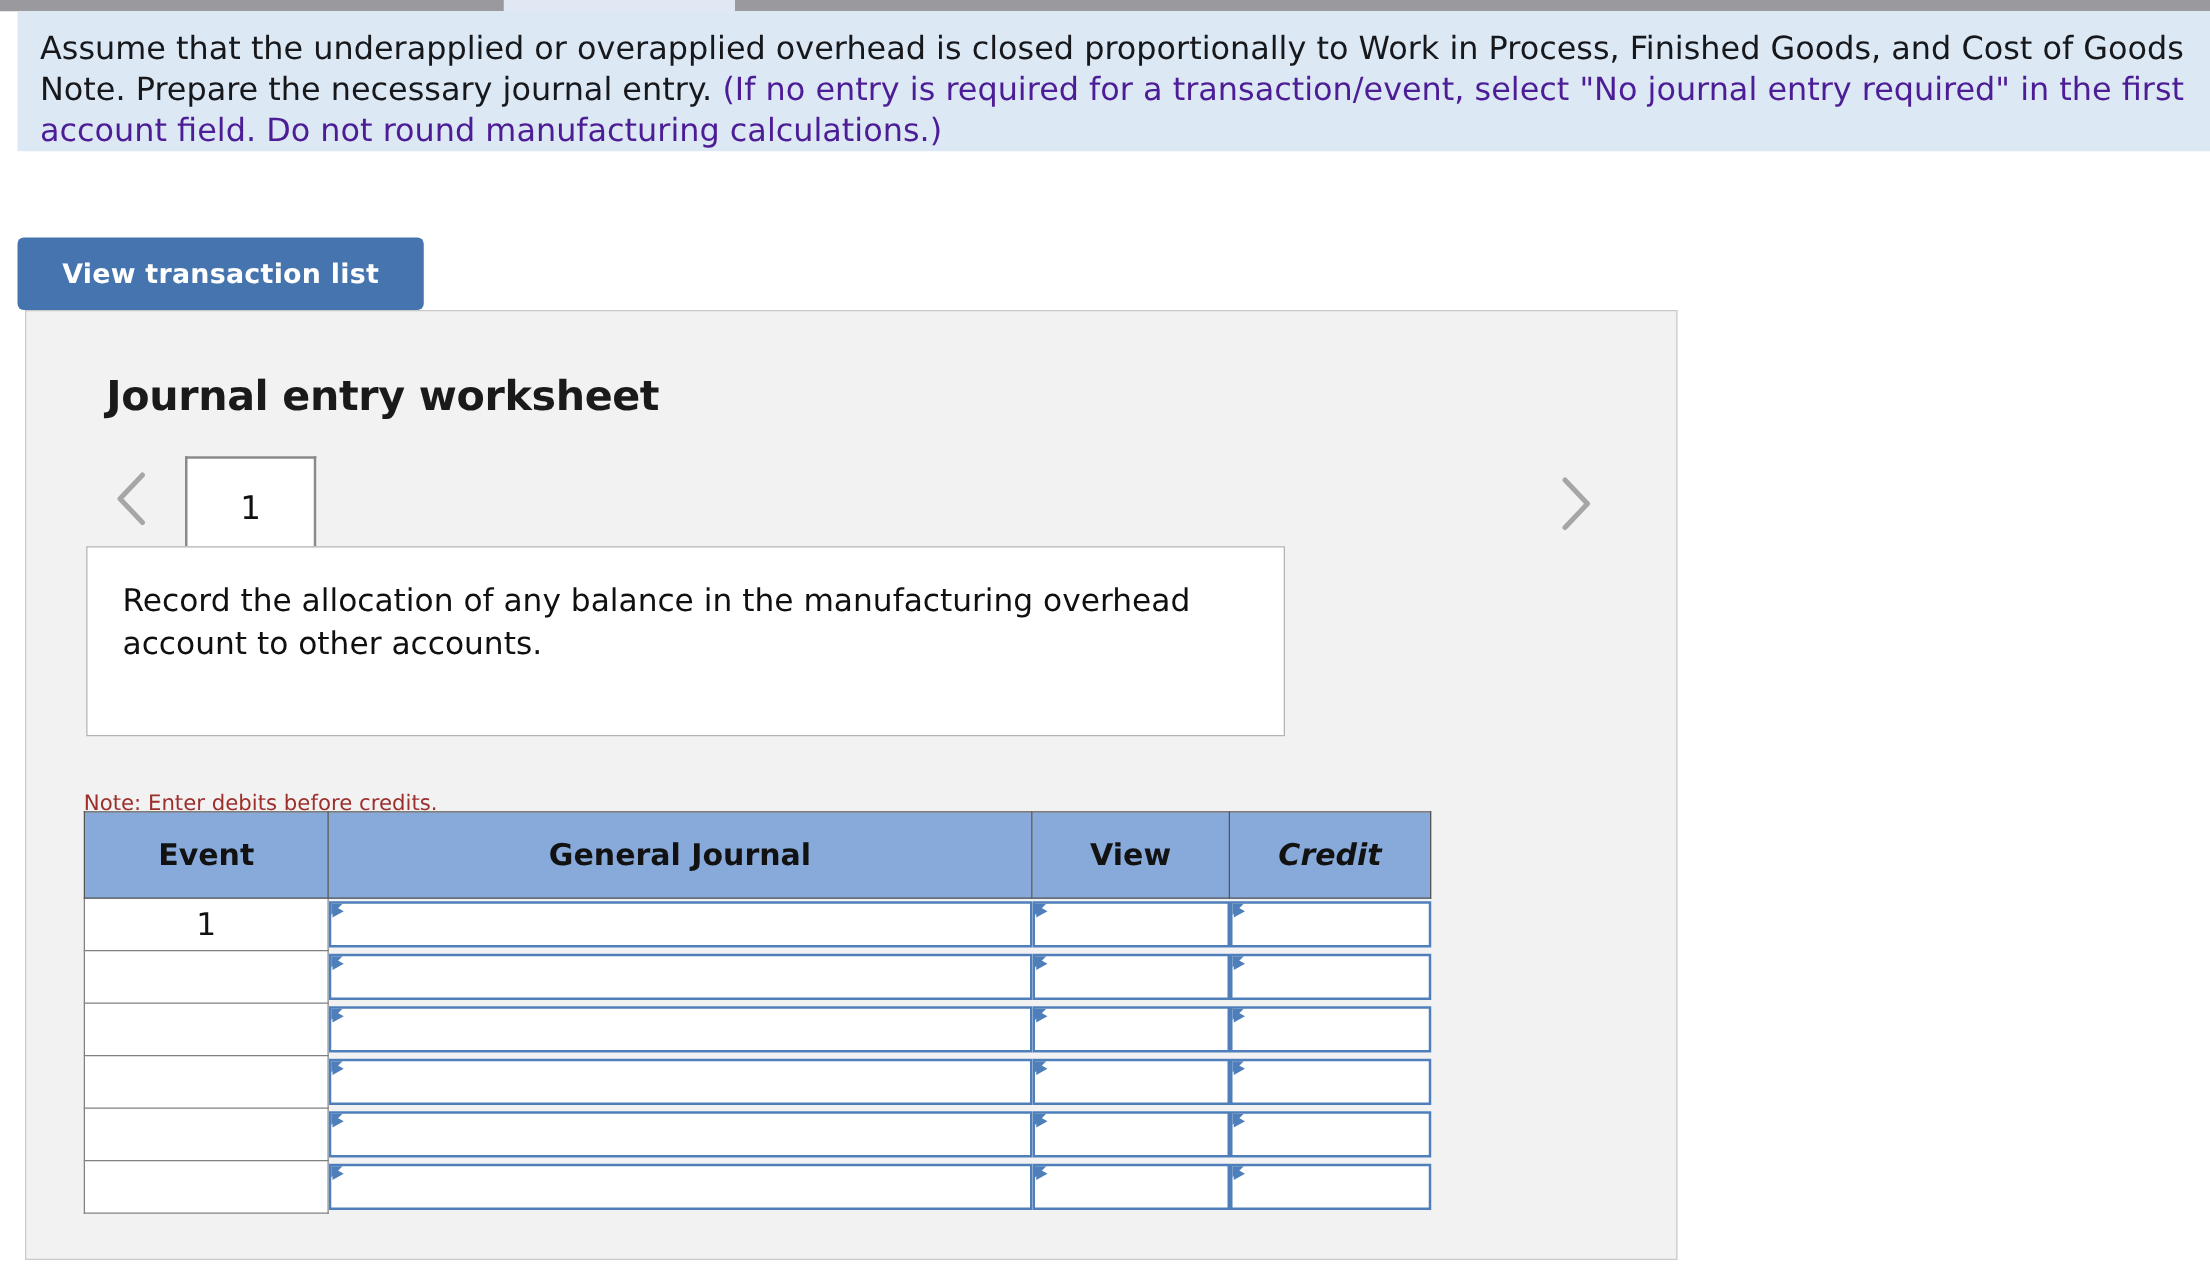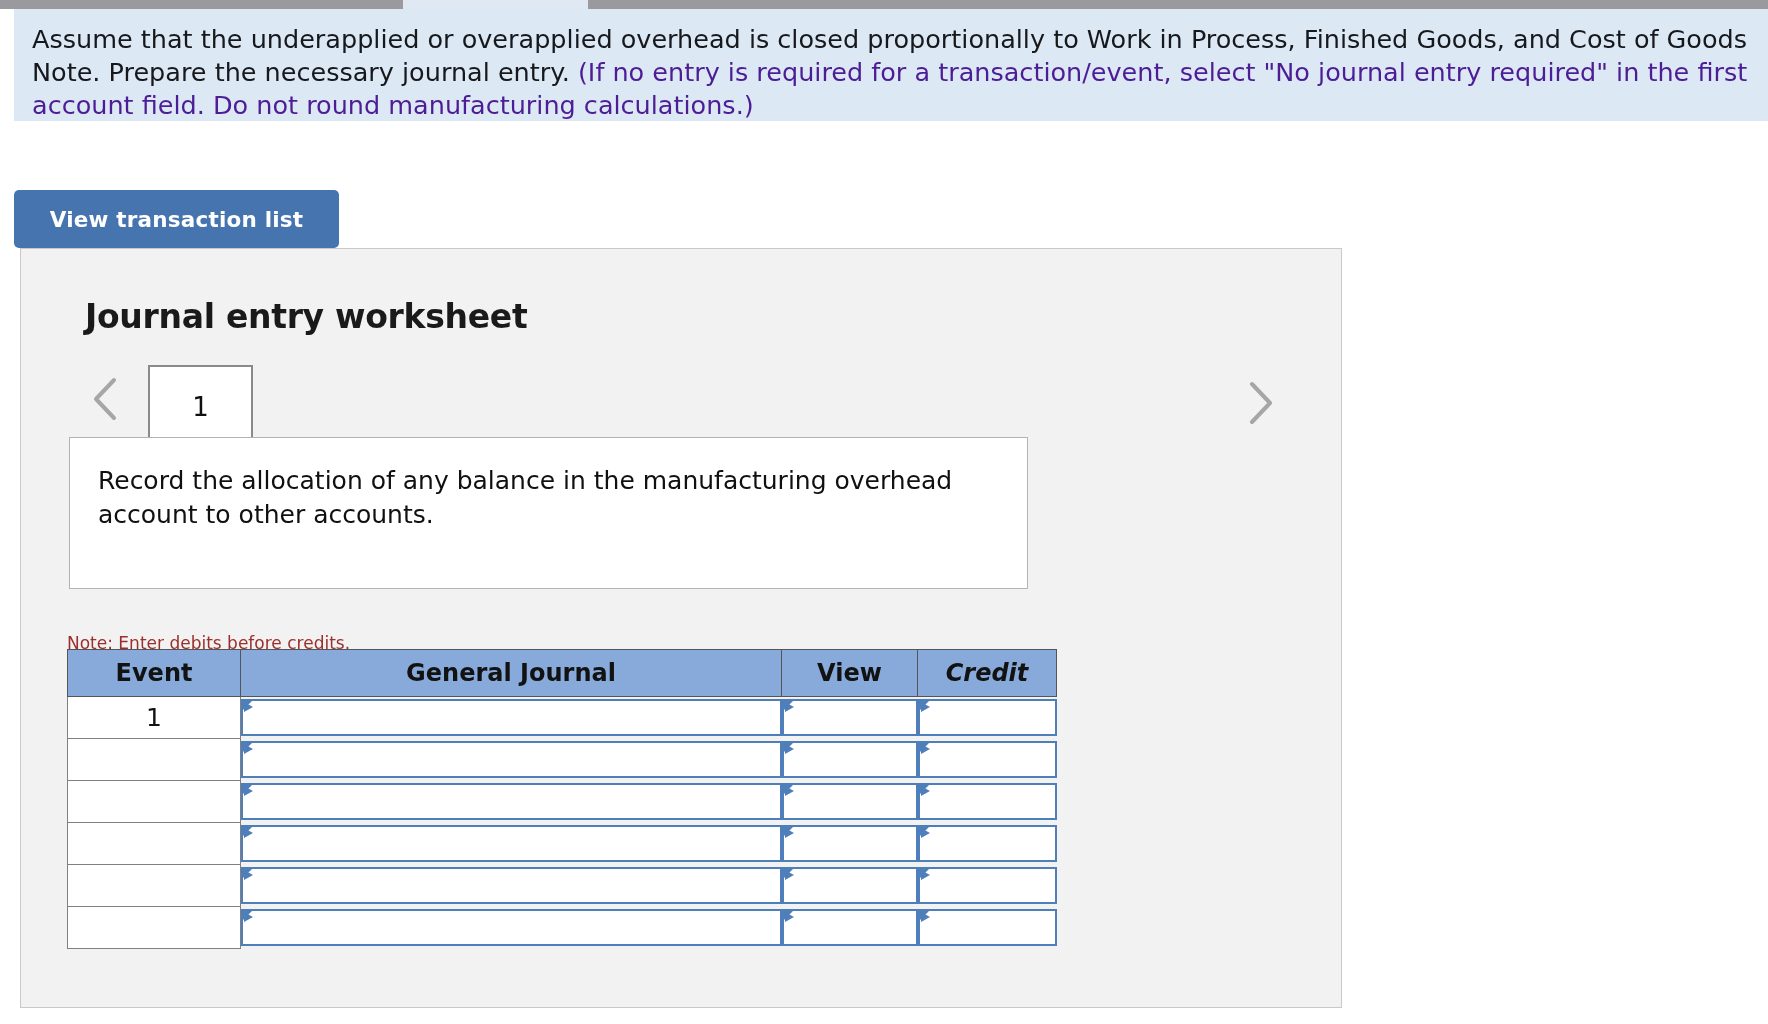--- a/index.html
+++ b/index.html
@@ -162,21 +162,21 @@
     table-layout: fixed;
   }
   .journal-table th {
     background: #87aada;
     border: 1px solid #555555;
     color: #121212;
     font-size: 24px;
     font-weight: bold;
     height: 46px;
     text-align: center;
-    padding: 0;
+    padding: 11px;
     margin-top: 32px;
   }
   .journal-table th.th-event    { width: 172px; }
   .journal-table th.th-journal  { width: 540px; }
   .journal-table th.th-debit    { width: 135px; }
   .journal-table th.th-credit   { width: 138px; font-style: italic; }
 
   .journal-table td {
     border: 1px solid #808080;
     padding: 0;

